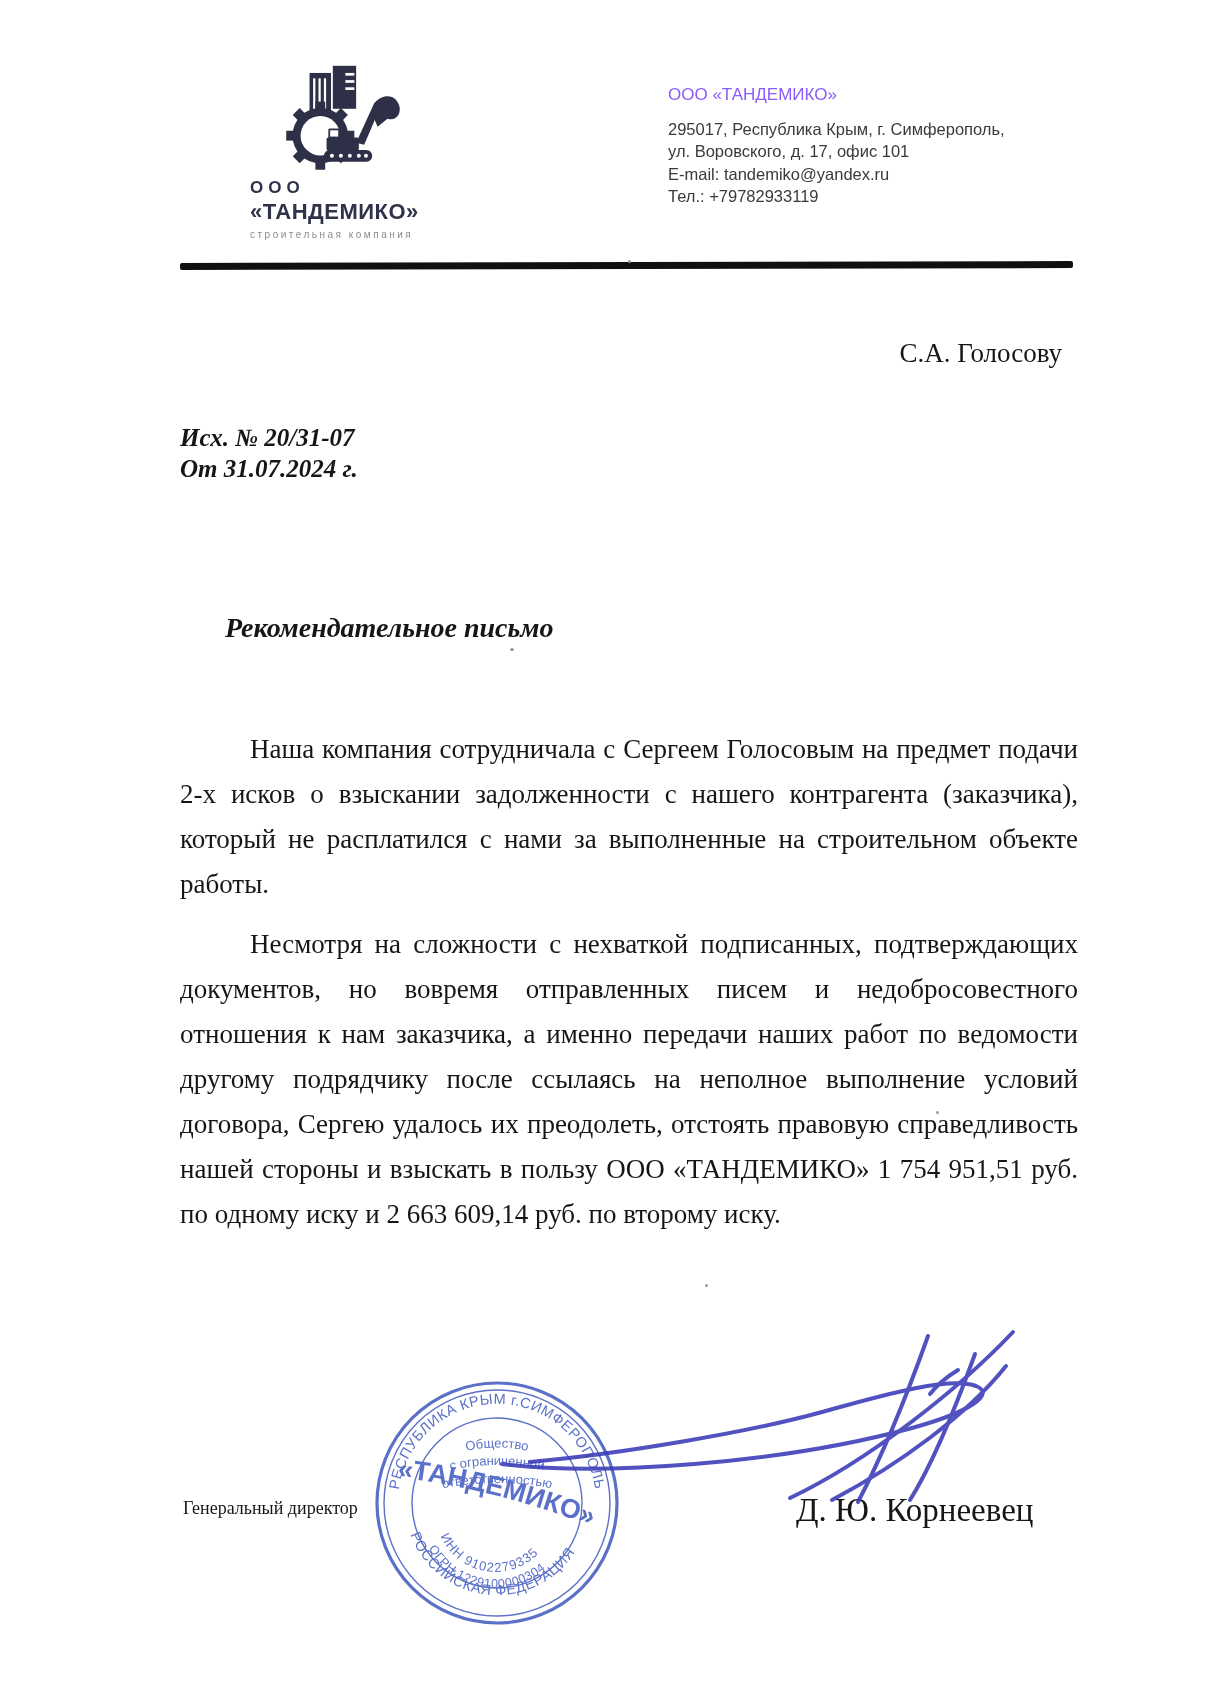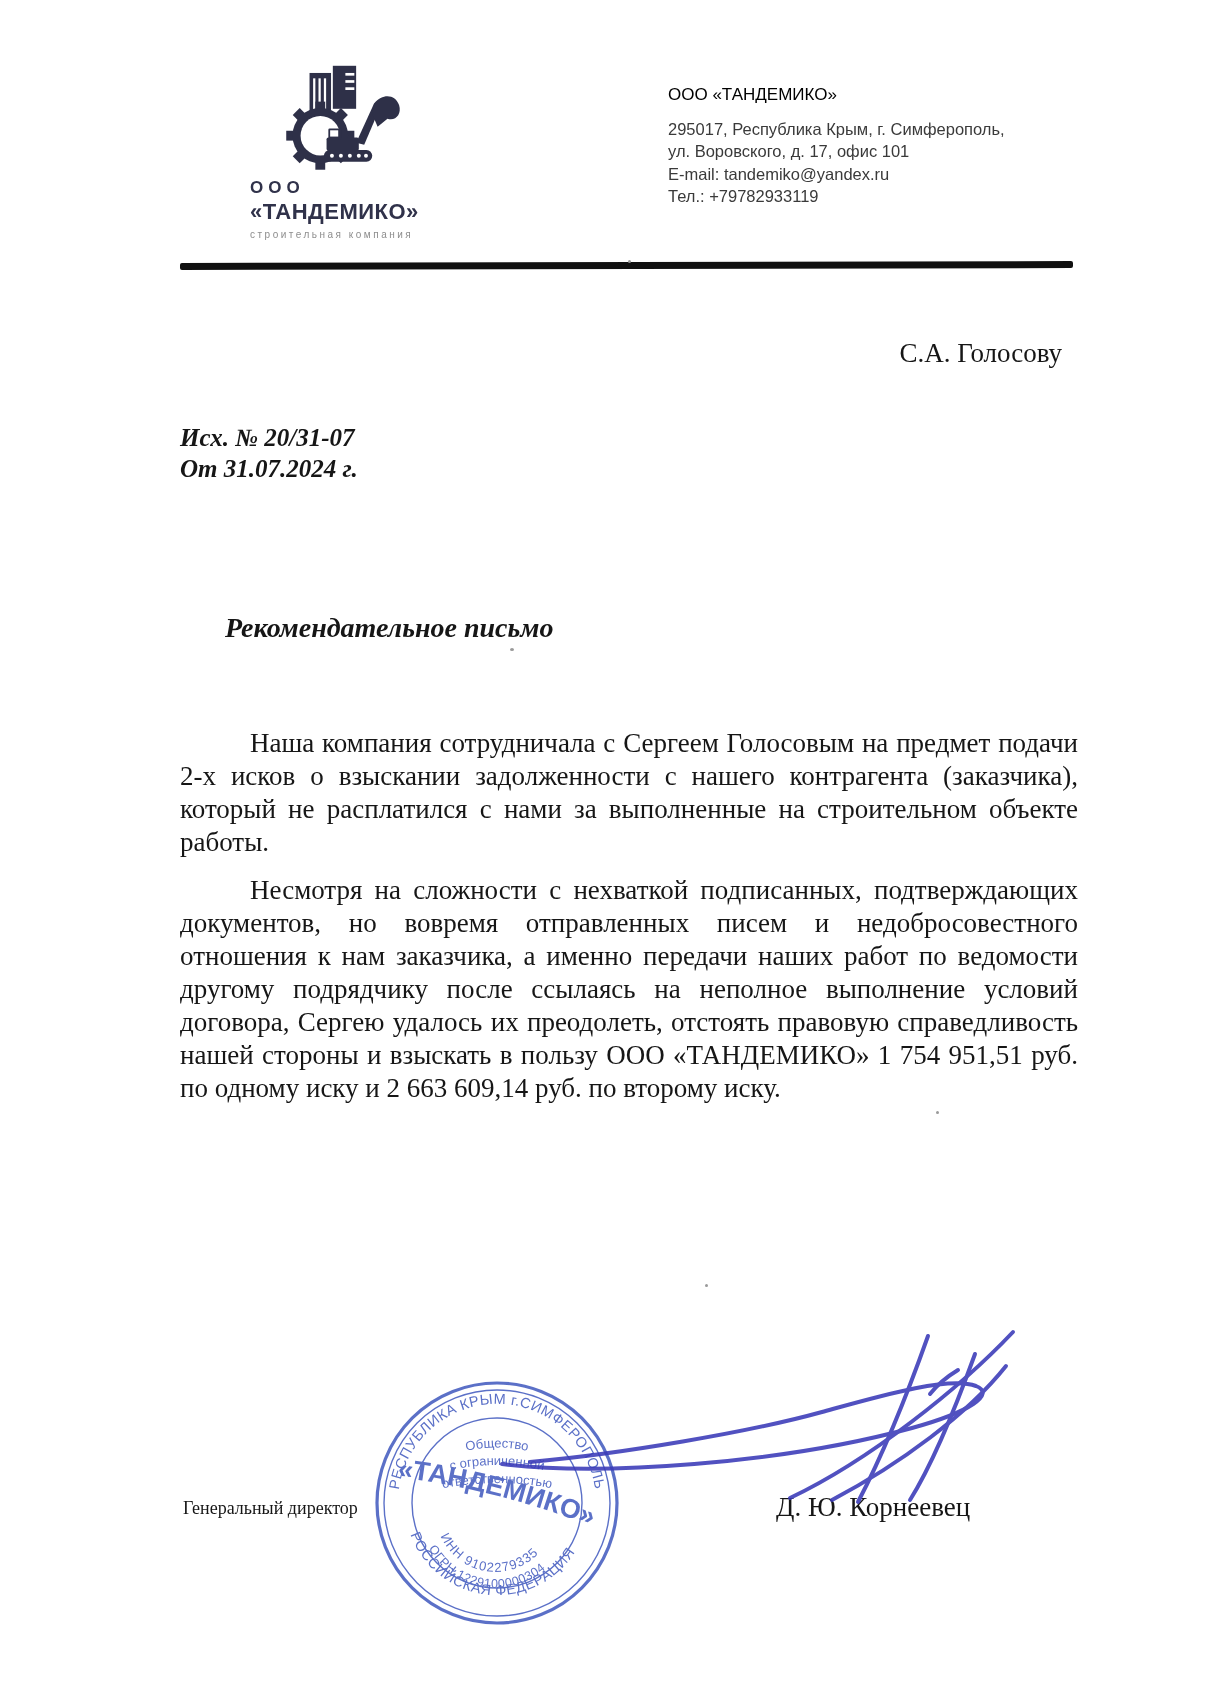--- a/index.html
+++ b/index.html
@@ -12,38 +12,38 @@
   .logo-block{position:absolute;left:250px;top:64px;width:180px;}
   .logo-block svg{display:block;margin:0 auto;}
   .logo-ooo{font-family:"Liberation Sans",sans-serif;font-weight:bold;font-size:17px;
     letter-spacing:5px;color:#30324a;margin-top:2px;}
   .logo-name{font-family:"Liberation Sans",sans-serif;font-weight:bold;font-size:22px;
     letter-spacing:0.5px;color:#30324a;margin-top:1px;}
   .logo-tagline{font-family:"Liberation Sans",sans-serif;font-size:10px;
     letter-spacing:2.5px;color:#8d8d8d;margin-top:4px;}
   .contacts{position:absolute;left:668px;top:84px;
     font-family:"Liberation Sans",sans-serif;color:#3a3a3a;font-size:16.5px;line-height:22.5px;}
-  .contacts .company{font-size:17px;margin-bottom:11px;color:#000000;}
+  .contacts .company{font-size:17px;margin-bottom:11px;color:#8b5cf6;}
   .divider{position:absolute;left:180px;top:262px;width:893px;height:7px;
     background:#101010;border-radius:2px;transform:rotate(-0.12deg);}
   
   .addressee{position:absolute;left:700px;top:338px;width:362px;text-align:right;
     font-weight:normal;font-size:27px;}
   .ref-block{position:absolute;left:180px;top:422px;font-weight:bold;font-style:italic;
     font-size:25px;line-height:31px;}
   .letter-title{position:absolute;left:180px;top:612px;width:900px;text-align:left;
     text-indent:45px;font-weight:bold;font-style:italic;font-size:28px;}
   
   .body-text{position:absolute;left:180px;top:727px;width:898px;
-    font-size:27px;line-height:33px;text-align:justify;}
+    font-size:27px;line-height:45px;text-align:justify;}
   .body-text p{margin:0 0 15px 0;text-indent:70px;}
   .body-text p.last{margin-top:37px;}
   
   .sig-title{position:absolute;left:183px;top:1498px;font-size:18px;}
-  .sig-name{position:absolute;left:776px;top:1492px;font-size:27px;}
+  .sig-name{position:absolute;left:796px;top:1492px;font-size:33px;}
   .stamp{position:absolute;left:372px;top:1378px;width:250px;height:250px;opacity:0.84;}
   .stamp text{font-family:"Liberation Sans",sans-serif;fill:#3c55bd;}
   .autograph{position:absolute;left:460px;top:1302px;width:580px;height:208px;opacity:0.88;}
   .speck{position:absolute;border-radius:50%;background:#9a9a9a;}
 </style>
 </head>
 <body>
 
 <div class="page">
 

